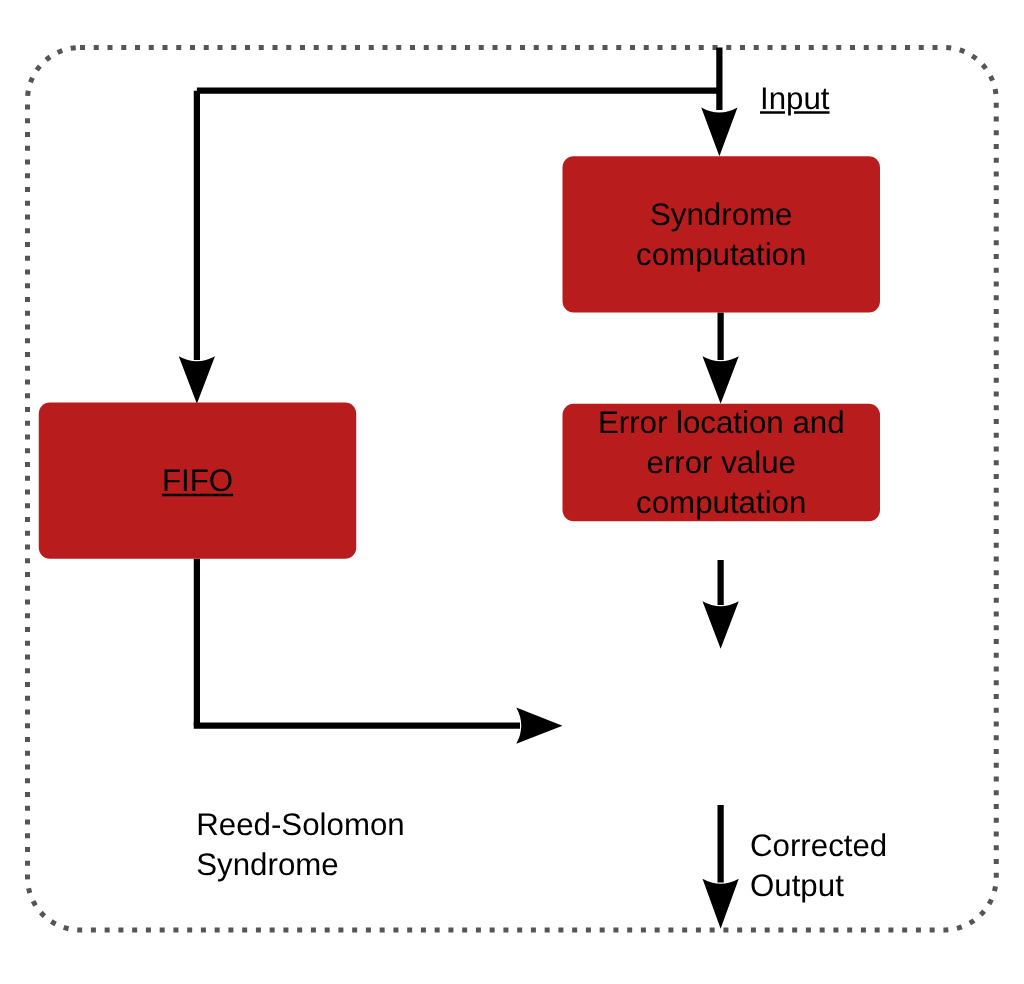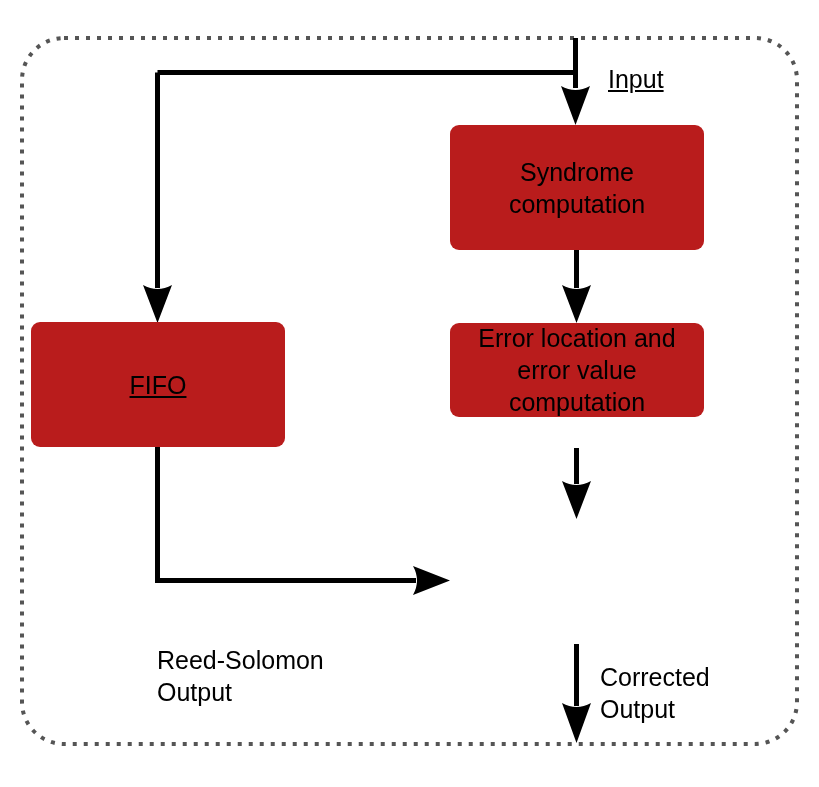--- a/index.html
+++ b/index.html
@@ -107,15 +107,15 @@
 
 
   <div class="node-box" id="node-fifo">FIFO</div>
 
   <div class="edge-label" id="label-input">Input</div>
 
   <div class="edge-label" id="label-output">Corrected
 Output</div>
 
   <div class="group-label" id="label-group">Reed-Solomon
-Output</div>
+Syndrome</div>
 
 </div>
 
 </body></html>

